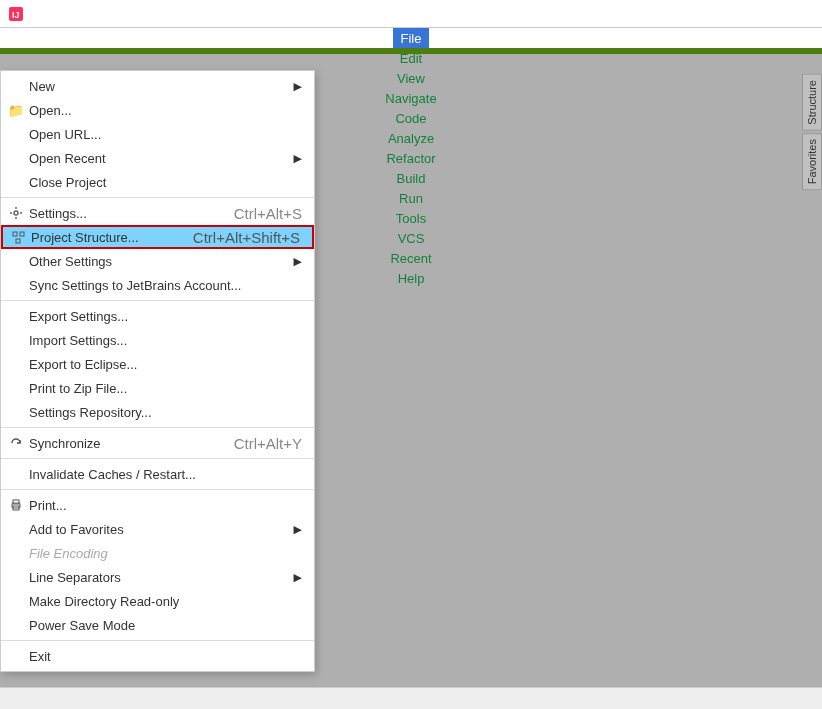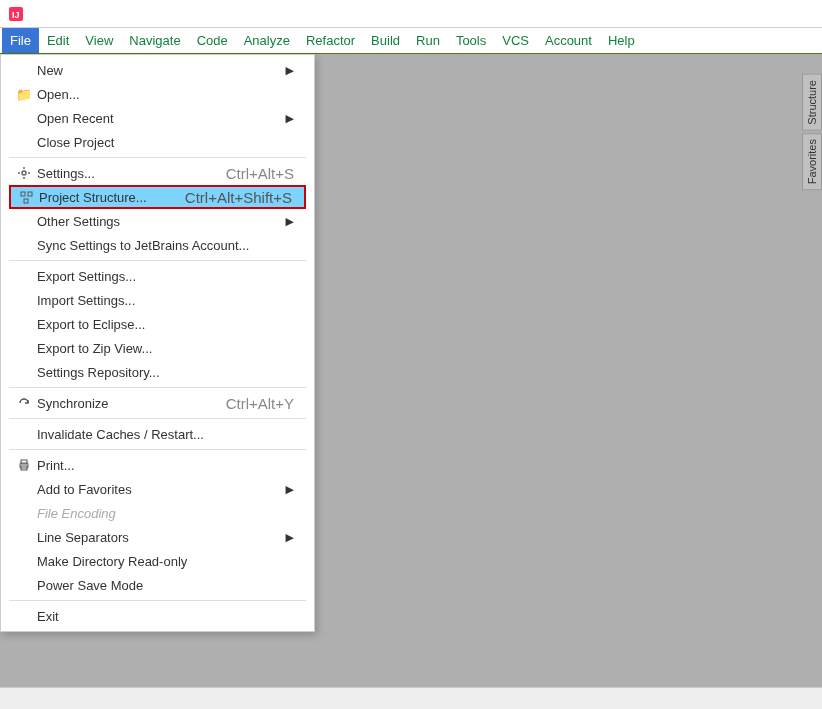--- a/index.html
+++ b/index.html
@@ -33,50 +33,51 @@
       justify-content: center;
     }
 
     
     .menu-bar {
       background: #FFFFFF;
       height: 26px;
       display: flex;
       align-items: center;
       padding: 0 2px;
-      border-bottom: 1px solid #4d7c0f;
+      border-bottom: 6px solid #4d7c0f;
       position: relative;
       z-index: 100;
+      flex-direction: column;
     }
     .menu-item {
       padding: 3px 8px;
       cursor: pointer;
       color: #15803d;
       font-size: 13px;
       height: 100%;
       display: flex;
       align-items: center;
       user-select: none;
     }
     .menu-item.active {
       background: #3875D7;
       color: white;
     }
 
     
     .dropdown-menu {
       position: absolute;
-      top: 54px;
+      top: 70px;
       left: 0px;
       background: #FFFFFF;
       border: 1px solid #ccc;
       box-shadow: 2px 3px 8px rgba(0,0,0,0.2);
       min-width: 315px;
       z-index: 200;
-      padding: 3px 8px;
+      padding: 3px 0;
     }
 
     .menu-entry {
       display: flex;
       align-items: center;
       padding: 4px 12px 4px 28px;
       cursor: pointer;
       color: #333;
       position: relative;
       height: 24px;
@@ -150,32 +151,35 @@
     <div class="menu-item">Edit</div>
     <div class="menu-item">View</div>
     <div class="menu-item">Navigate</div>
     <div class="menu-item">Code</div>
     <div class="menu-item">Analyze</div>
     <div class="menu-item">Refactor</div>
     <div class="menu-item">Build</div>
     <div class="menu-item">Run</div>
     <div class="menu-item">Tools</div>
     <div class="menu-item">VCS</div>
-    <div class="menu-item">Account</div>
+    <div class="menu-item">Recent</div>
     <div class="menu-item">Help</div>
   </div>
 
 <div class="dropdown-menu">
 <div class="menu-entry">
       <span>New</span>
       <span class="arrow">▶</span>
     </div>
     <div class="menu-entry">
       <span class="menu-icon">📁</span>
       <span>Open...</span>
+    </div>
+    <div class="menu-entry">
+      <span>Open URL...</span>
     </div>
     <div class="menu-entry">
       <span>Open Recent</span>
       <span class="arrow">▶</span>
     </div>
     <div class="menu-entry">
       <span>Close Project</span>
     </div>
     <div class="menu-separator"></div>
     <div class="menu-entry">
@@ -210,21 +214,21 @@
     <div class="menu-entry">
       <span>Export Settings...</span>
     </div>
     <div class="menu-entry">
       <span>Import Settings...</span>
     </div>
     <div class="menu-entry">
       <span>Export to Eclipse...</span>
     </div>
     <div class="menu-entry">
-      <span>Export to Zip View...</span>
+      <span>Print to Zip File...</span>
     </div>
     <div class="menu-entry">
       <span>Settings Repository...</span>
     </div>
     <div class="menu-separator"></div>
     <div class="menu-entry">
       <span class="menu-icon">
         <svg width="12" height="12" viewBox="0 0 12 12">
           <path d="M2 6 A4 4 0 0 1 10 6" fill="none" stroke="#555" stroke-width="1.5"></path>
           <path d="M10 3 L10 6 L7 6" fill="none" stroke="#555" stroke-width="1.5"></path>

